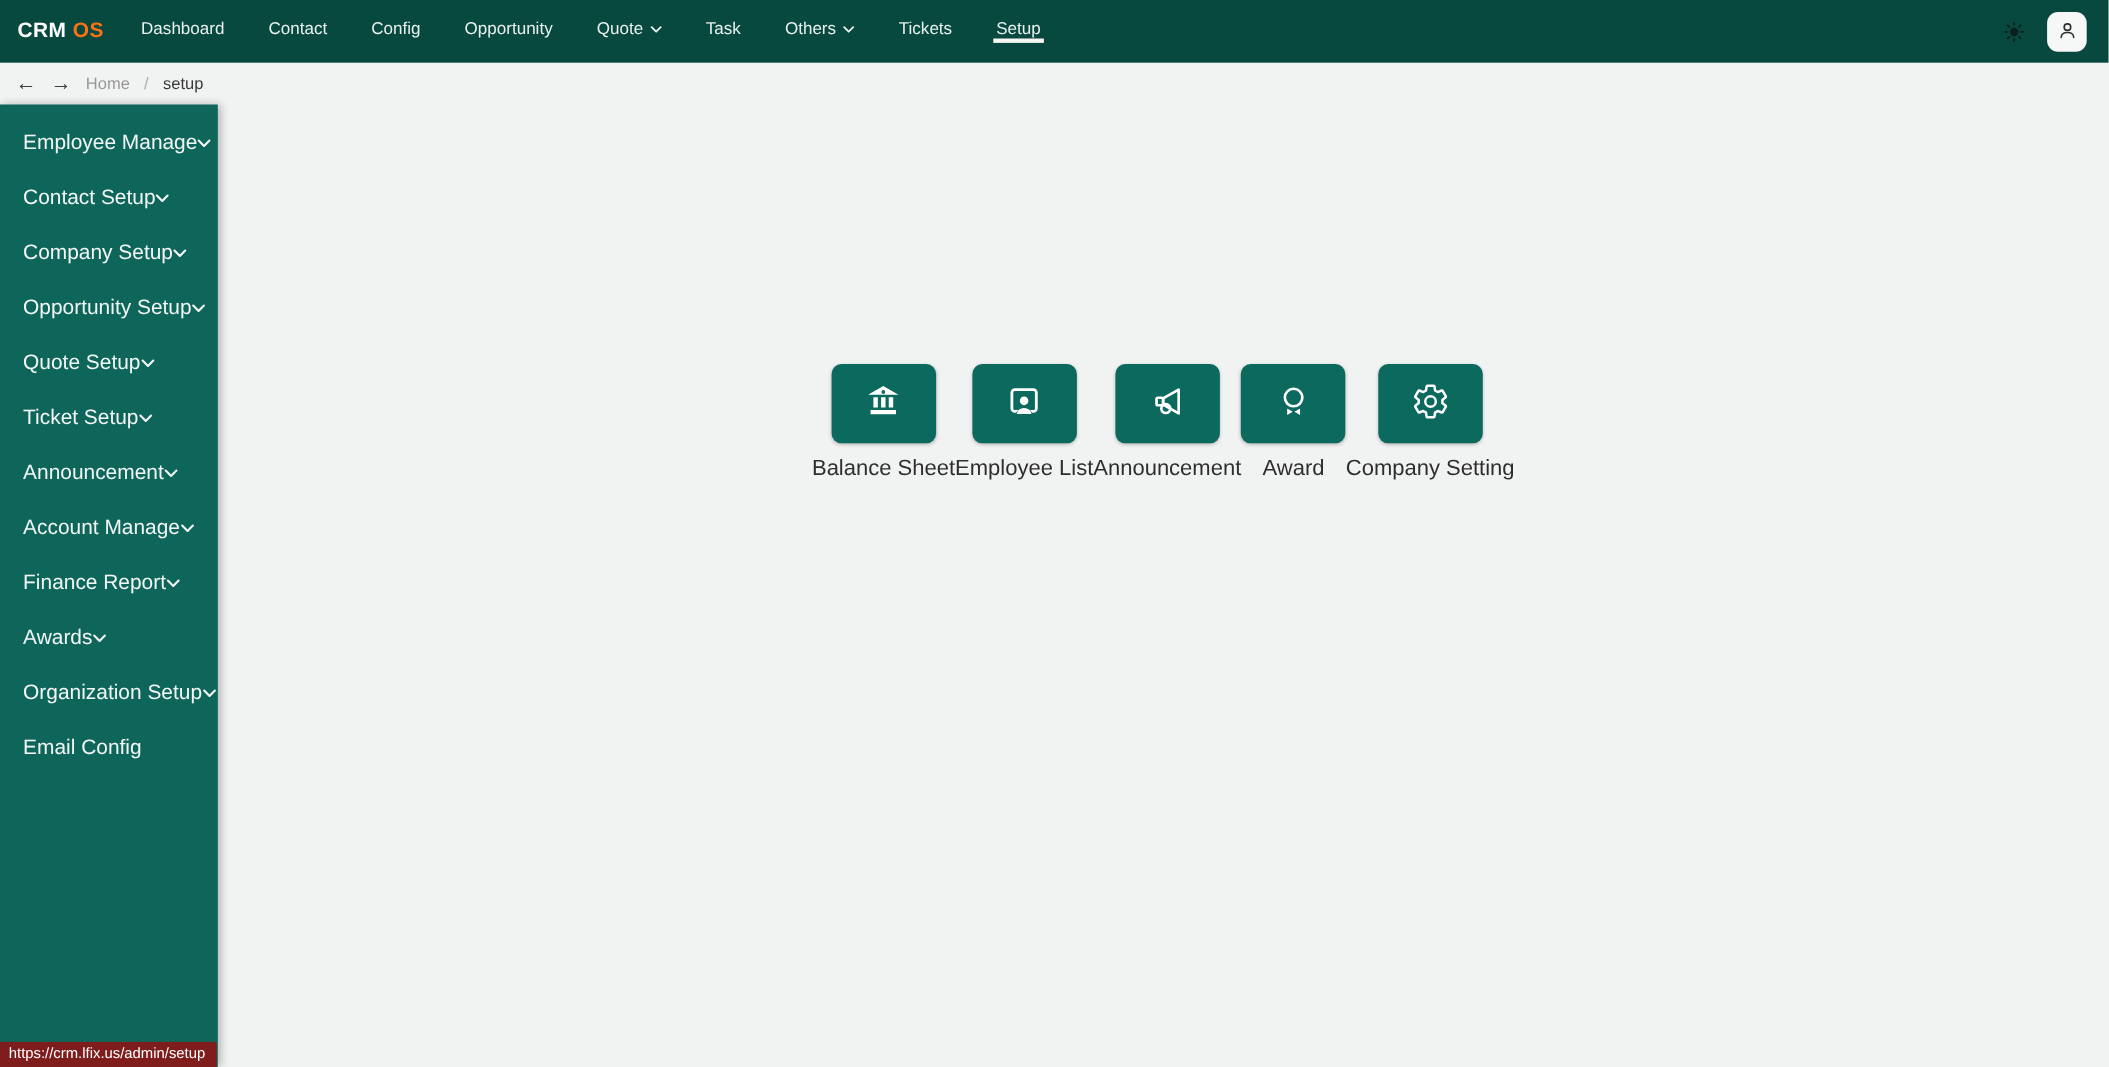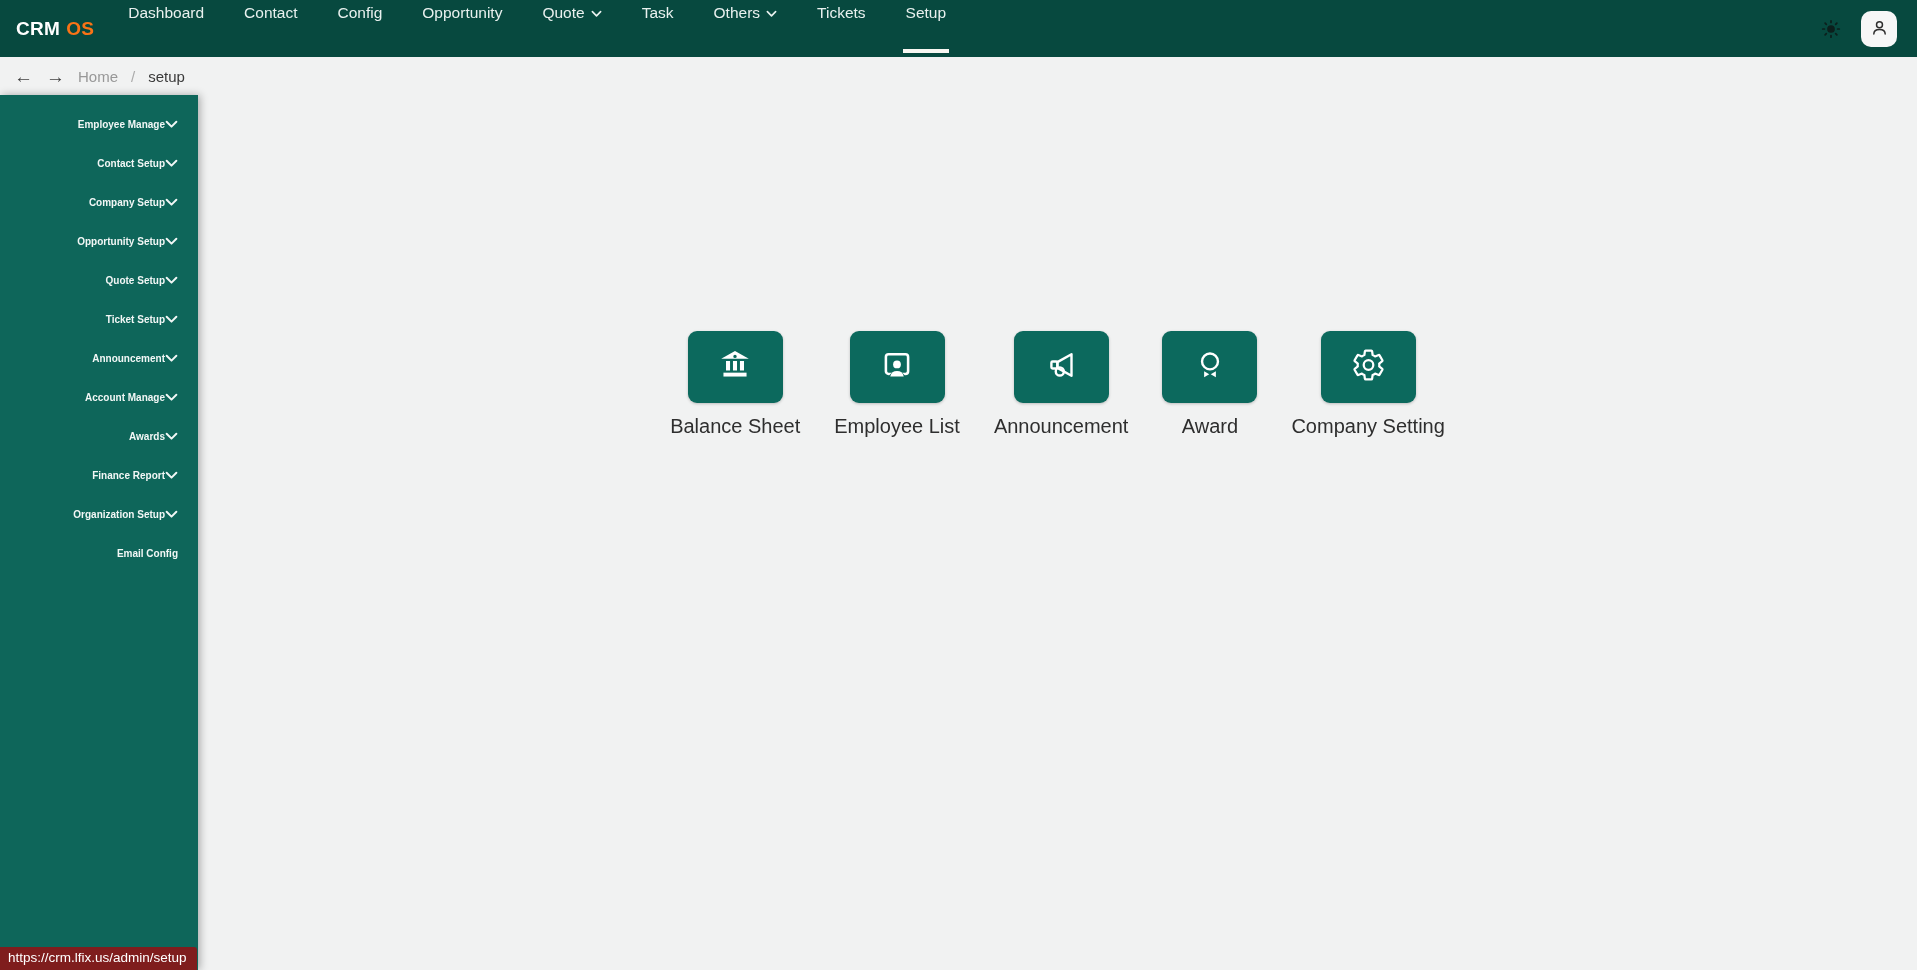--- a/index.html
+++ b/index.html
@@ -9,21 +9,21 @@
     background:#f1f2f2;
     position:relative;
   }
 
   
   .navbar {
     height:57px;
     background:#07493f;
     display:flex;
     align-items:center;
-    padding:4px 16px;
+    padding:18px 16px;
     color:#eef4f2;
   }
   .brand { font-size:19px; font-weight:bold; letter-spacing:.3px; white-space:nowrap; display:flex; gap:6px; }
   .brand .b1 { color:#ffffff; }
   .brand .b2 { color:#f97316; }
   .nav-menu { display:flex; align-items:stretch; height:100%; margin-left:14px; }
   .nav-item {
     position:relative;
     display:flex; align-items:flex-start; gap:6px;
     padding:0 20px;
@@ -60,32 +60,31 @@
   
   .layout { display:flex; height:875px; }
   .sidebar {
     width:198px;
     background:#0e665a;
     box-shadow:2px 0 8px rgba(0,0,0,.30);
     padding-top:10px;
     flex-shrink:0;
   }
   .side-item {
-    display:flex; align-items:center; justify-content:flex-end;
+    display:flex; align-items:center; justify-content:flex-start;
     padding:14px 20px 14px 21px;
     color:#f2f7f6;
-    font-size:10px;
+    font-size:19px;
     cursor:pointer;
     white-space:nowrap;
-    font-weight:bold;
   }
   .side-item .chev { display:flex; align-items:center; }
 
   .content { flex:1; display:flex; justify-content:center; align-items:flex-start; }
-  .tiles { margin-top:236px; display:flex; gap:34px; align-items:flex-start; }
+  .tiles { margin-top:236px; display:flex; align-items:flex-start; }
   .tile-item { display:flex; flex-direction:column; align-items:center; cursor:pointer; }
   .tile {
     width:95px; height:72px; border-radius:9px;
     background:#0c695d;
     display:flex; align-items:center; justify-content:center;
     box-shadow:0 1px 3px rgba(0,0,0,.22);
   }
   .tile-label { margin-top:12px; font-size:20px; color:#2e2e2e; white-space:nowrap; }
 
   
@@ -243,29 +242,29 @@
     </div>
     <div class="side-item">
       <span>Account Manage</span>
       <span class="chev">
           <svg width="13" height="9" viewBox="0 0 12 8">
             <path d="M1.5 1.5 L6 6 L10.5 1.5" stroke="#f2f7f6" stroke-width="1.8" fill="none" stroke-linecap="round" stroke-linejoin="round"></path>
           </svg>
         </span>
     </div>
     <div class="side-item">
+      <span>Finance Report</span>
+      <span class="chev">
+          <svg width="13" height="9" viewBox="0 0 12 8">
+            <path d="M1.5 1.5 L6 6 L10.5 1.5" stroke="#f2f7f6" stroke-width="1.8" fill="none" stroke-linecap="round" stroke-linejoin="round"></path>
+          </svg>
+        </span>
+    </div>
+    <div class="side-item">
       <span>Awards</span>
-      <span class="chev">
-          <svg width="13" height="9" viewBox="0 0 12 8">
-            <path d="M1.5 1.5 L6 6 L10.5 1.5" stroke="#f2f7f6" stroke-width="1.8" fill="none" stroke-linecap="round" stroke-linejoin="round"></path>
-          </svg>
-        </span>
-    </div>
-    <div class="side-item">
-      <span>Finance Report</span>
       <span class="chev">
           <svg width="13" height="9" viewBox="0 0 12 8">
             <path d="M1.5 1.5 L6 6 L10.5 1.5" stroke="#f2f7f6" stroke-width="1.8" fill="none" stroke-linecap="round" stroke-linejoin="round"></path>
           </svg>
         </span>
     </div>
     <div class="side-item">
       <span>Organization Setup</span>
       <span class="chev">
           <svg width="13" height="9" viewBox="0 0 12 8">

